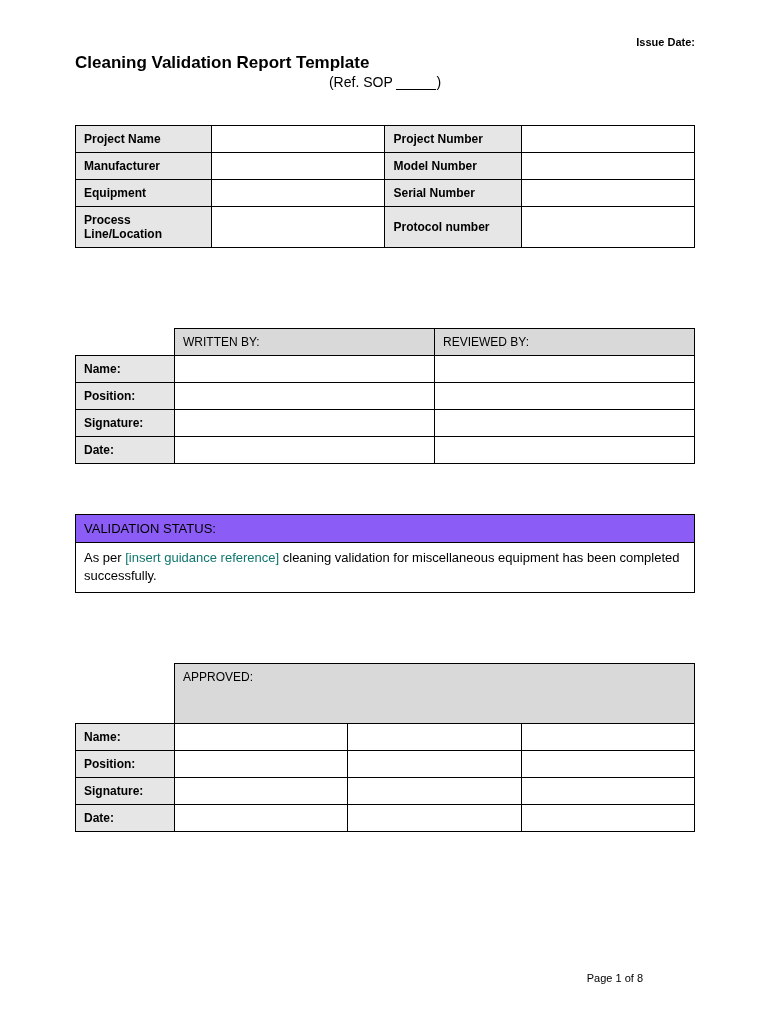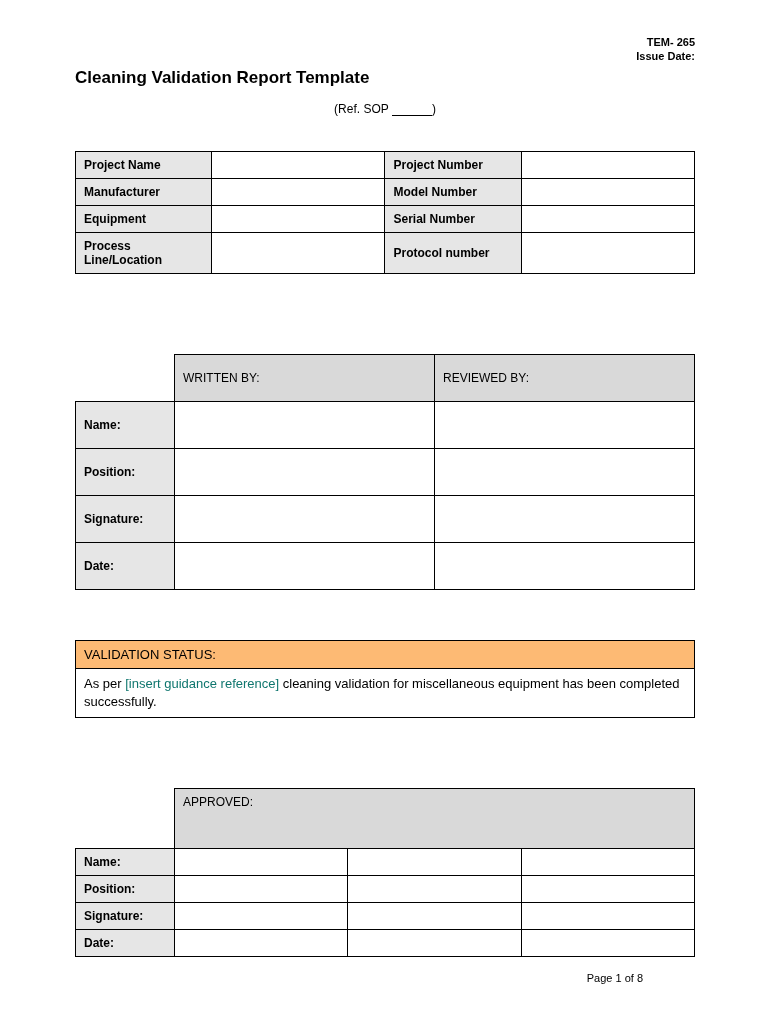--- a/index.html
+++ b/index.html
@@ -19,22 +19,22 @@
       margin-bottom: 2px;
     }
     .title {
       text-align: left;
       font-size: 17px;
       font-weight: bold;
       margin-top: 4px;
     }
     .subtitle {
       text-align: center;
-      font-size: 12px;
-      margin-top: 14px;
+      font-size: 14px;
+      margin-top: 1px;
       margin-bottom: 35px;
     }
     .sop-blank {
       display: inline-block;
       border-bottom: 1px solid #000;
       width: 40px;
       vertical-align: bottom;
     }
     table { border-collapse: collapse; width: 100%; }
     .info-table {
@@ -52,21 +52,21 @@
     }
     .info-table .value-cell {
       width: 28%;
     }
     .sign-table {
       margin-bottom: 50px;
     }
     .sign-table td {
       border: 1px solid #000;
       font-size: 12px;
-      padding: 16px 8px;
+      padding: 6px 8px;
       height: 26px;
     }
     .sign-table .corner-blank {
       border: none;
       width: 16%;
     }
     .sign-table .header-cell {
       background: #d9d9d9;
       width: 42%;
     }
@@ -76,21 +76,21 @@
     }
     .status-table {
       margin-bottom: 70px;
     }
     .status-table td {
       border: 1px solid #000;
       padding: 6px 8px;
       font-size: 13px;
     }
     .status-table .status-header {
-      background: #fdba74;
+      background: #8b5cf6;
     }
     .status-table .status-body {
       line-height: 1.4;
     }
     .blue-text { color: #0f766e; text-align: right; }
     .approve-table {
       margin-bottom: 30px;
     }
     .approve-table td {
       border: 1px solid #000;
@@ -117,21 +117,20 @@
       position: absolute;
       bottom: 40px;
       right: 127px;
       font-size: 11px;
     }
   </style>
 </head>
 <body>
 
 <div class="header-right">
-  <div>TEM- 265</div>
   <div>Issue Date:</div>
 </div>
 
 <div class="title">Cleaning Validation Report Template</div>
 <div class="subtitle">
   <span>(Ref. SOP </span><span class="sop-blank"></span><span>)</span>
 </div>
 
 <table class="info-table">
   <tbody>

